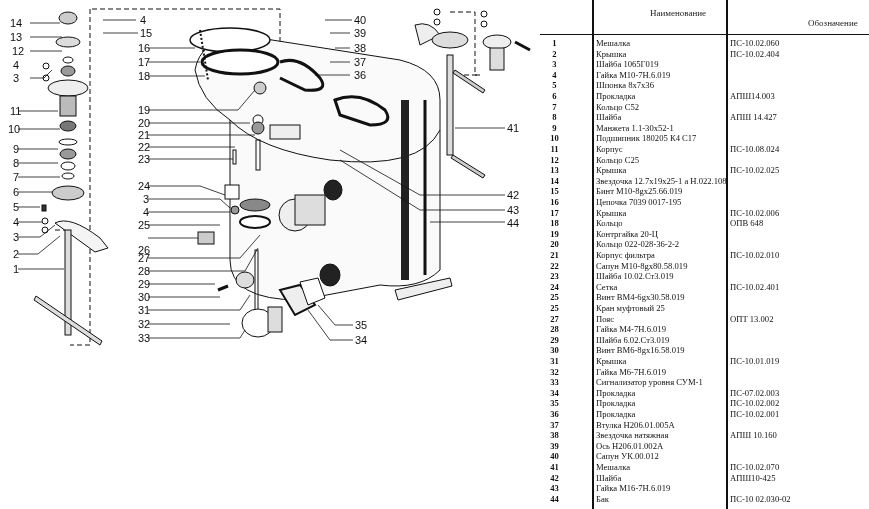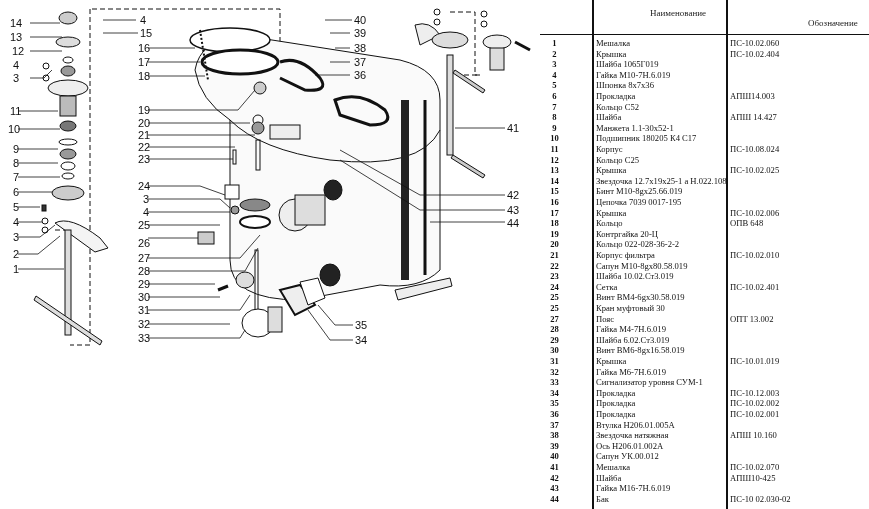--- a/index.html
+++ b/index.html
@@ -181,21 +181,21 @@
   <span class="callout" style="left:138px;top:71px">18</span>
   <span class="callout" style="left:138px;top:105px">19</span>
   <span class="callout" style="left:138px;top:118px">20</span>
   <span class="callout" style="left:138px;top:130px">21</span>
   <span class="callout" style="left:138px;top:142px">22</span>
   <span class="callout" style="left:138px;top:154px">23</span>
   <span class="callout" style="left:138px;top:181px">24</span>
   <span class="callout" style="left:143px;top:194px">3</span>
   <span class="callout" style="left:143px;top:207px">4</span>
   <span class="callout" style="left:138px;top:220px">25</span>
-  <span class="callout" style="left:138px;top:238px">26</span>
+  <span class="callout" style="left:138px;top:245px">26</span>
   <span class="callout" style="left:138px;top:253px">27</span>
   <span class="callout" style="left:138px;top:266px">28</span>
   <span class="callout" style="left:138px;top:279px">29</span>
   <span class="callout" style="left:138px;top:292px">30</span>
   <span class="callout" style="left:138px;top:305px">31</span>
   <span class="callout" style="left:138px;top:319px">32</span>
   <span class="callout" style="left:138px;top:333px">33</span>
 
   <span class="callout" style="left:354px;top:15px">40</span>
   <span class="callout" style="left:354px;top:28px">39</span>
@@ -337,21 +337,21 @@
         <span class="name">Сетка</span>
         <span class="code">ПС-10.02.401</span>
       </div>
       <div class="row" style="top: 293.4px;">
         <span class="num">25</span>
         <span class="name">Винт ВМ4-6gх30.58.019</span>
         <span class="code"></span>
       </div>
       <div class="row" style="top: 304px;">
         <span class="num">25</span>
-        <span class="name">Кран муфтовый 30</span>
+        <span class="name">Кран муфтовый 25</span>
         <span class="code"></span>
       </div>
       <div class="row" style="top: 314.6px;">
         <span class="num">27</span>
         <span class="name">Пояс</span>
         <span class="code">ОПТ 13.002</span>
       </div>
       <div class="row" style="top: 325.2px;">
         <span class="num">28</span>
         <span class="name">Гайка М4-7Н.6.019</span>
@@ -378,21 +378,21 @@
         <span class="code"></span>
       </div>
       <div class="row" style="top: 378.2px;">
         <span class="num">33</span>
         <span class="name">Сигнализатор уровня СУМ-1</span>
         <span class="code"></span>
       </div>
       <div class="row" style="top: 388.8px;">
         <span class="num">34</span>
         <span class="name">Прокладка</span>
-        <span class="code">ПС-10.12.003</span>
+        <span class="code">ПС-07.02.003</span>
       </div>
       <div class="row" style="top: 399.4px;">
         <span class="num">35</span>
         <span class="name">Прокладка</span>
         <span class="code">ПС-10.02.002</span>
       </div>
       <div class="row" style="top: 410px;">
         <span class="num">36</span>
         <span class="name">Прокладка</span>
         <span class="code">ПС-10.02.001</span>

